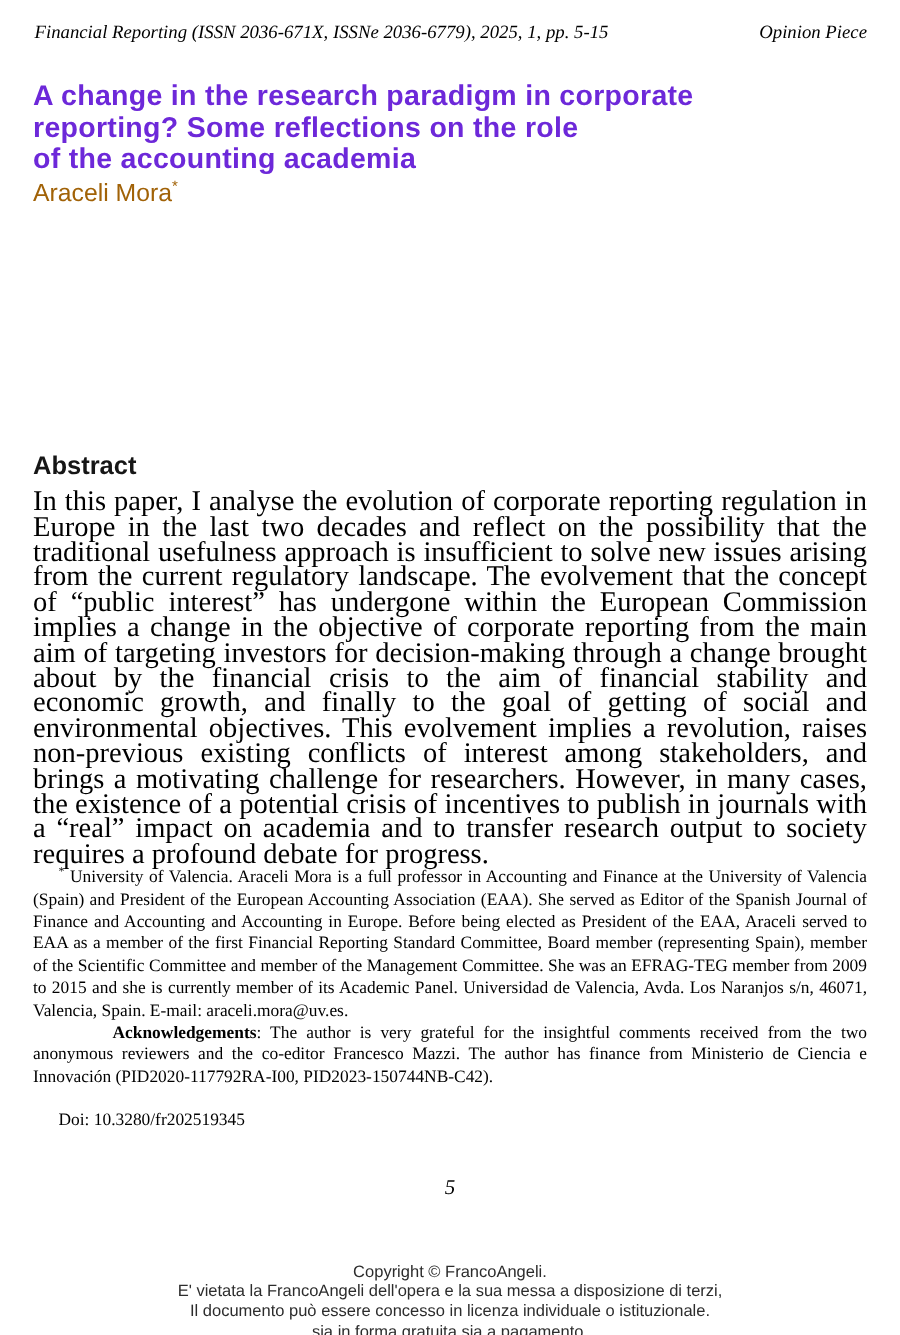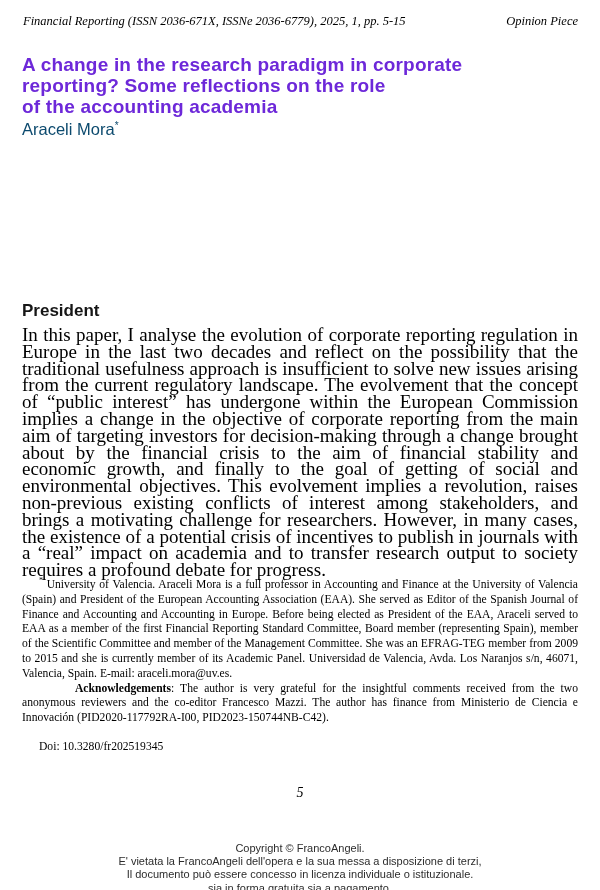--- a/index.html
+++ b/index.html
@@ -41,21 +41,21 @@
     color: #6d28d9;
     letter-spacing: 0.2px;
   }
   
   .author-line {
     position: absolute;
     top: 120px;
     left: 22px;
     font-family: "Liberation Sans", sans-serif;
     font-size: 16.5px;
-    color: #0c4a6e;
+    color: #a16207;
   }
   .author-line sup {
     font-size: 10px;
     vertical-align: super;
     line-height: 0;
   }
   
   .abstract-heading {
     position: absolute;
     top: 301px;
@@ -138,21 +138,21 @@
   <div class="article-title">
     <div>A change in the research paradigm in corporate</div>
     <div>reporting? Some reflections on the role</div>
     <div>of the accounting academia</div>
   </div>
 
   <div class="author-line">
     <span>Araceli Mora</span><sup>*</sup>
   </div>
 
-  <div class="abstract-heading">President</div>
+  <div class="abstract-heading">Abstract</div>
 
   <p class="abstract-body">In this paper, I analyse the evolution of corporate reporting regulation in Europe in the last two decades and reflect on the possibility that the traditional usefulness approach is insufficient to solve new issues arising from the current regulatory landscape. The evolvement that the concept of “public interest” has undergone within the European Commission implies a change in the objective of corporate reporting from the main aim of targeting investors for decision-making through a change brought about by the financial crisis to the aim of financial stability and economic growth, and finally to the goal of getting of social and environmental objectives. This evolvement implies a revolution, raises non-previous existing conflicts of interest among stakeholders, and brings a motivating challenge for researchers. However, in many cases, the existence of a potential crisis of incentives to publish in journals with a “real” impact on academia and to transfer research output to society requires a profound debate for progress.</p>
 
   <div class="footnote-block">
     <p><sup>*</sup> <span>University of Valencia. Araceli Mora is a full professor in Accounting and Finance at the University of Valencia (Spain) and President of the European Accounting Association (EAA). She served as Editor of the Spanish Journal of Finance and Accounting and Accounting in Europe. Before being elected as President of the EAA, Araceli served to EAA as a member of the first Financial Reporting Standard Committee, Board member (representing Spain), member of the Scientific Committee and member of the Management Committee. She was an EFRAG-TEG member from 2009 to 2015 and she is currently member of its Academic Panel. Universidad de Valencia, Avda. Los Naranjos s/n, 46071, Valencia, Spain. E-mail: araceli.mora@uv.es.</span></p>
     <p><span class="ack-label">Acknowledgements</span><span>: The author is very grateful for the insightful comments received from the two anonymous reviewers and the co-editor Francesco Mazzi. The author has finance from Ministerio de Ciencia e Innovación (PID2020-117792RA-I00, PID2023-150744NB-C42).</span></p>
     <p class="doi-line">Doi: 10.3280/fr202519345</p>
   </div>
 
   <div class="page-number">5</div>

